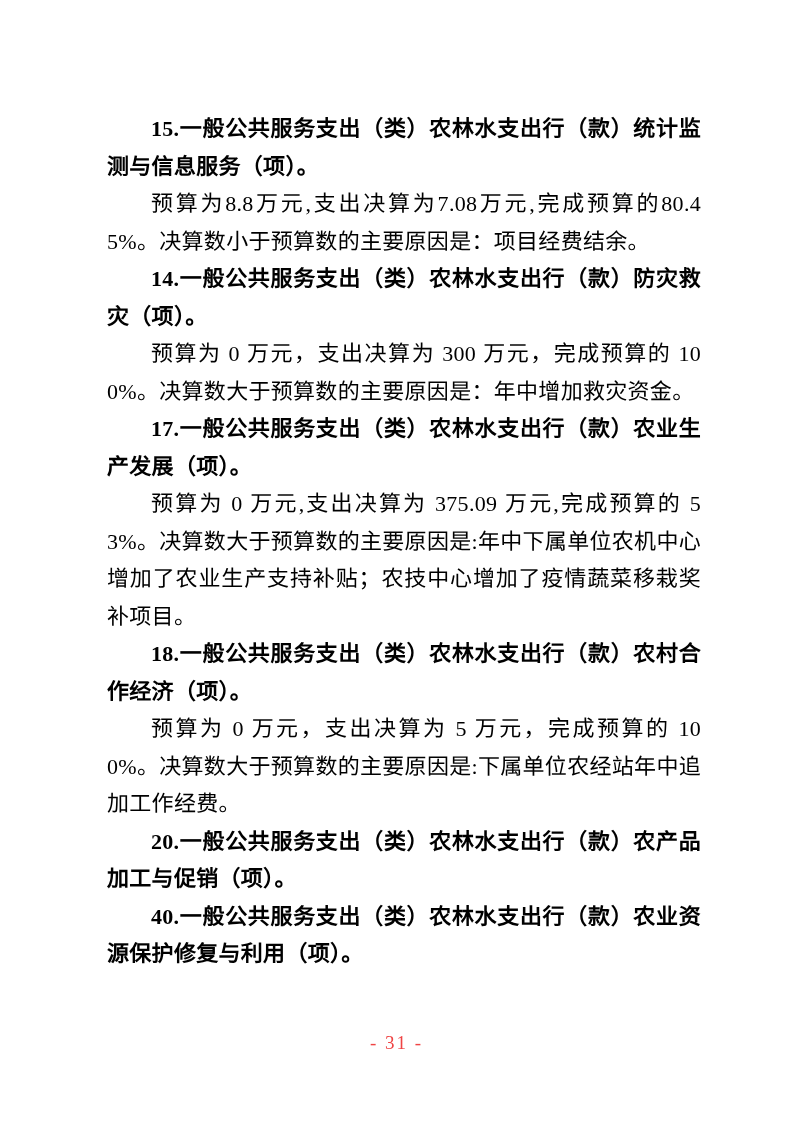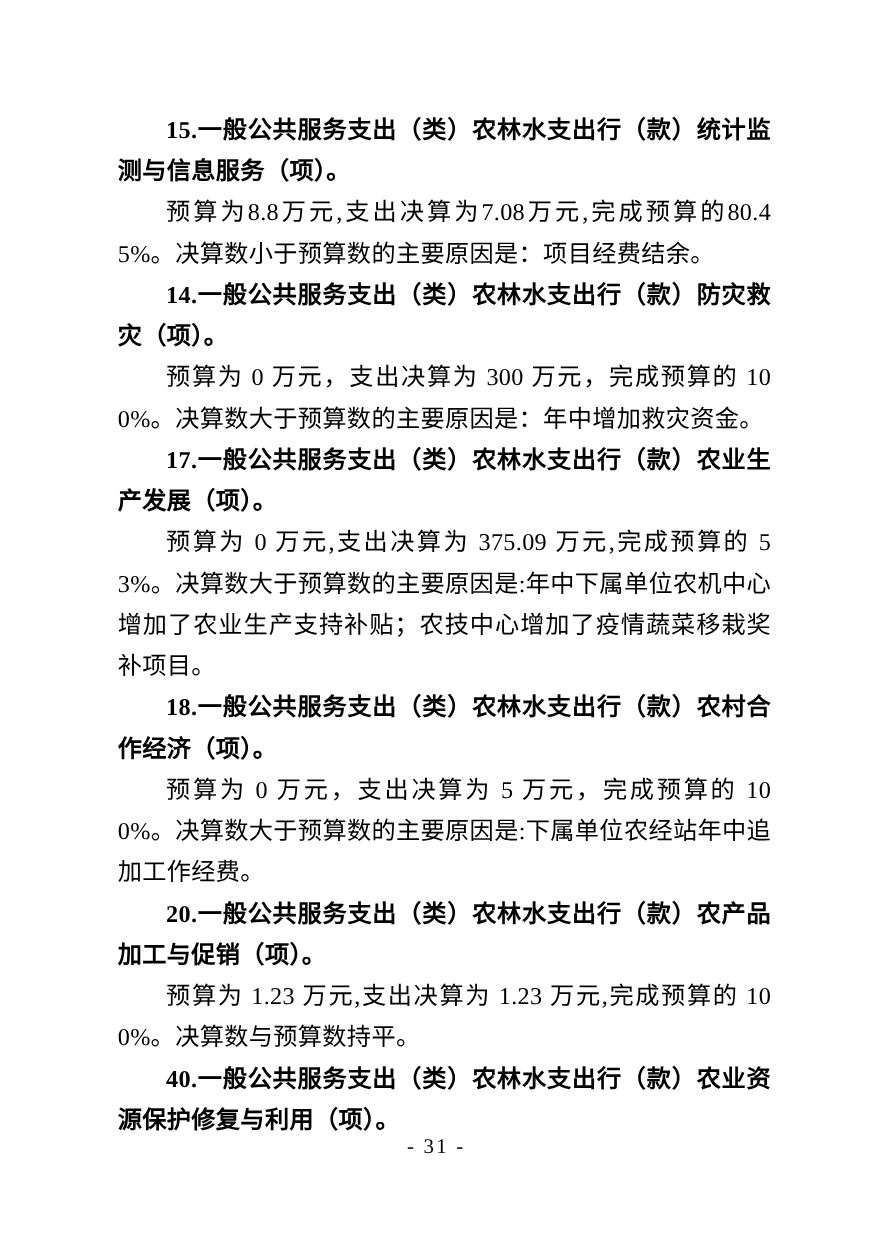--- a/index.html
+++ b/index.html
@@ -12,21 +12,21 @@
     width: 793px;
     height: 1122px;
     background: #ffffff;
     overflow: hidden;
     color: #000000;
     font-family: "Liberation Serif", "DejaVu Serif", serif;
   }
   .content {
     position: absolute;
     left: 107px;
-    top: 99px;
+    top: 110px;
     width: 594px;
   }
   .para {
     margin: 0;
     font-size: 22px;
     line-height: 37.5px;
     text-align: justify;
     text-justify: inter-ideograph;
     text-indent: 2em;
     letter-spacing: 0.3px;
@@ -37,21 +37,21 @@
   }
   .footer {
     position: absolute;
     top: 1030px;
     left: 0;
     width: 100%;
     text-align: center;
     font-size: 19px;
     line-height: 26px;
     letter-spacing: 2px;
-    color: #000000;
+    color: #ef4444;
   }
 </style>
 </head>
 <body>
 
 <div class="page">
 
   <div class="content">
 
     <section>
@@ -69,21 +69,20 @@
       <p class="para">预算为 0 万元,支出决算为 375.09 万元,完成预算的 53%。决算数大于预算数的主要原因是:年中下属单位农机中心增加了农业生产支持补贴；农技中心增加了疫情蔬菜移栽奖补项目。</p>
     </section>
 
     <section>
       <p class="para heading">18.一般公共服务支出（类）农林水支出行（款）农村合作经济（项）。</p>
       <p class="para">预算为 0 万元，支出决算为 5 万元，完成预算的 100%。决算数大于预算数的主要原因是:下属单位农经站年中追加工作经费。</p>
     </section>
 
     <section>
       <p class="para heading">20.一般公共服务支出（类）农林水支出行（款）农产品加工与促销（项）。</p>
-      <p class="para">预算为 1.23 万元,支出决算为 1.23 万元,完成预算的 100%。决算数与预算数持平。</p>
     </section>
 
     <section>
       <p class="para heading">40.一般公共服务支出（类）农林水支出行（款）农业资源保护修复与利用（项）。</p>
     </section>
 
   </div>
 
   <div class="footer">- 31 -</div>
 

